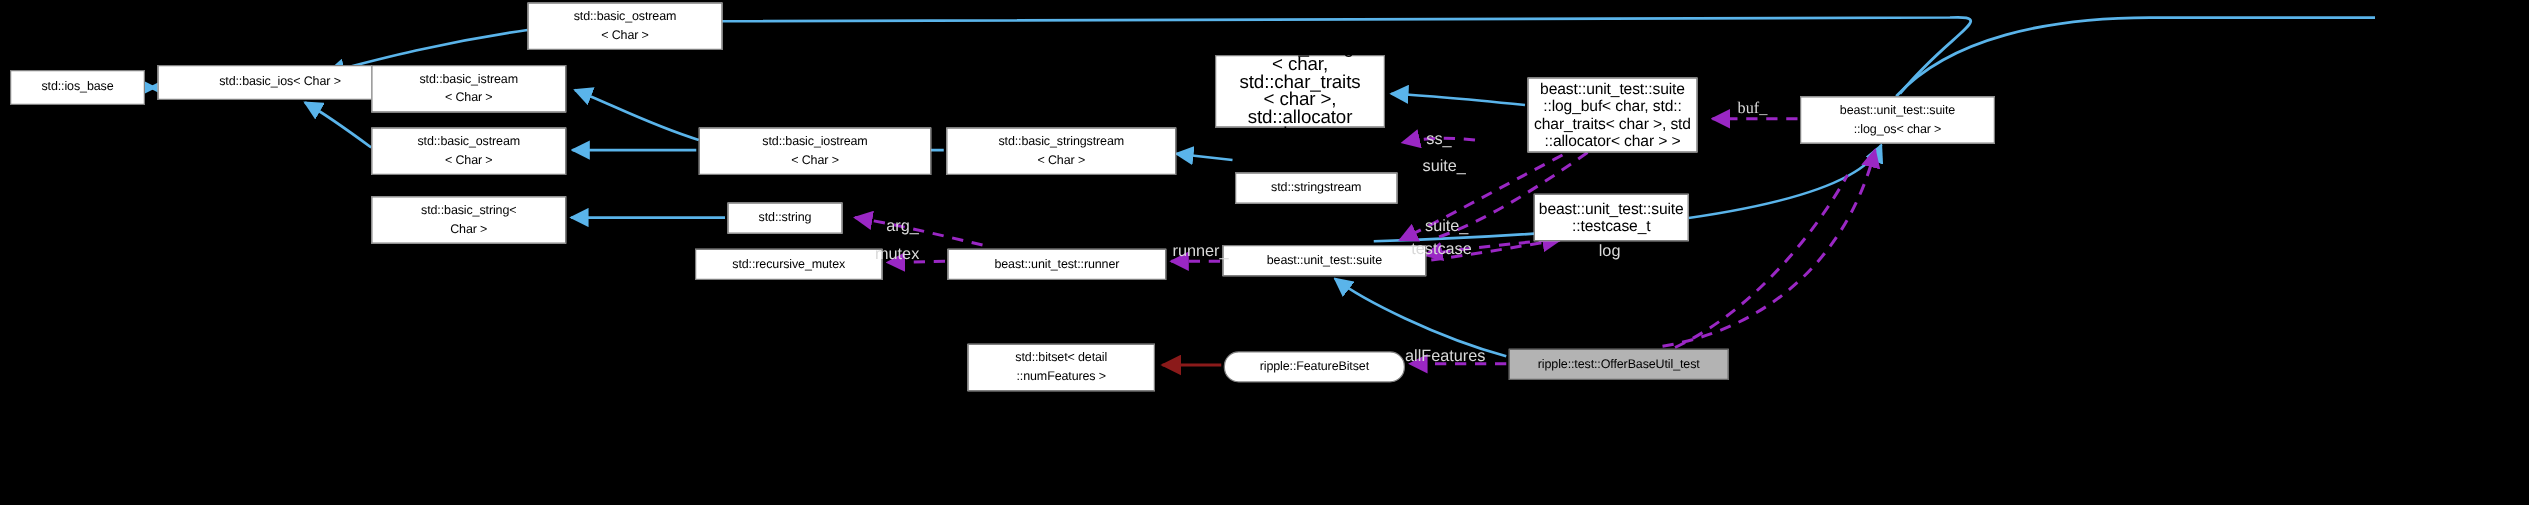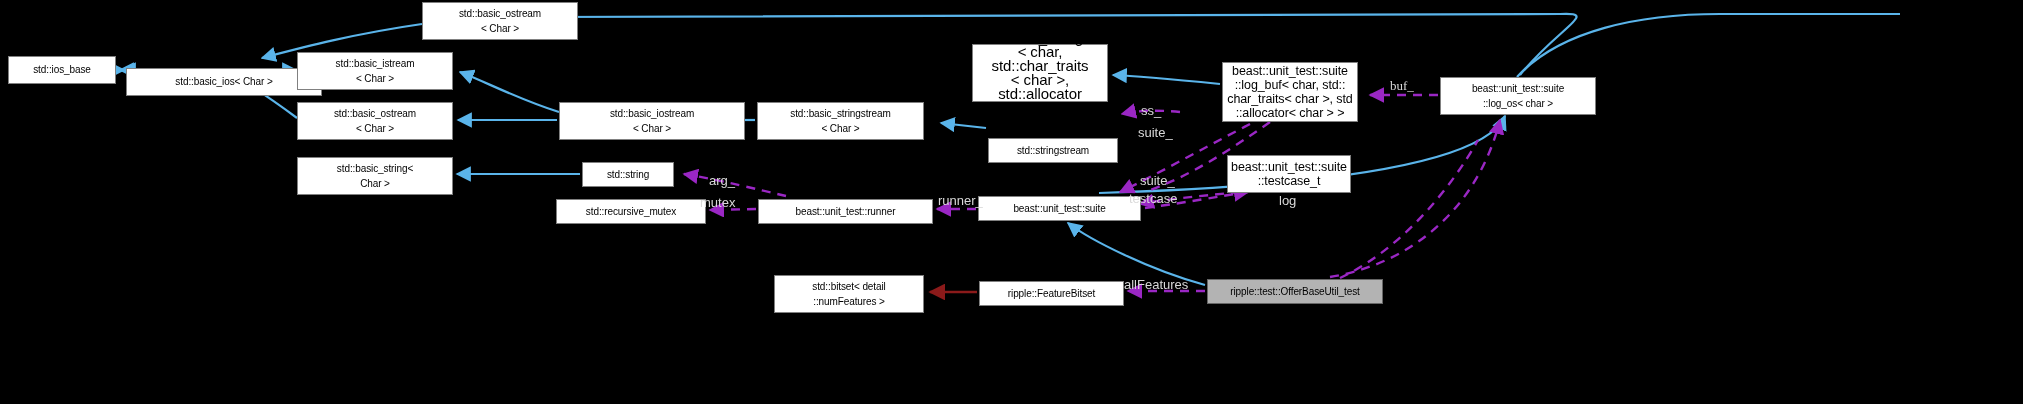--- a/index.html
+++ b/index.html
@@ -111,45 +111,45 @@
       <path d="M 1270 122 C 1230 150 1190 176 1150 190"></path>
       <path d="M 1340 278 C 1400 250 1450 190 1478 140"></path>
     </g>
 
     <g fill="none" stroke="#8b1a1a" stroke-width="2.4" marker-end="url(#ah-dark)">
       <path d="M 977 292 L 930 292"></path>
     </g>
   </svg>
 
   <div class="node" style="left:8px;   top:56px;  width:108px; height:28px;">std::ios_base</div>
-  <div class="node" style="left:126px; top:68px;  width:196px; height:28px;">std::basic_ios&lt; Char &gt;</div>
+  <div class="node" style="left:126px; top:52px;  width:196px; height:28px;">std::basic_ios&lt; Char &gt;</div>
   <div class="node" style="left:422px; top:2px;   width:156px; height:38px;">std::basic_ostream
 &lt; Char &gt;</div>
   <div class="node" style="left:297px; top:52px;  width:156px; height:38px;">std::basic_istream
 &lt; Char &gt;</div>
   <div class="node" style="left:297px; top:102px; width:156px; height:38px;">std::basic_ostream
 &lt; Char &gt;</div>
   <div class="node" style="left:297px; top:157px; width:156px; height:38px;">std::basic_string&lt;
 Char &gt;</div>
   <div class="node" style="left:559px; top:102px; width:186px; height:38px;">std::basic_iostream
 &lt; Char &gt;</div>
   <div class="node" style="left:582px; top:162px; width:92px;  height:25px;">std::string</div>
   <div class="node" style="left:556px; top:199px; width:150px; height:25px;">std::recursive_mutex</div>
-  <div class="node" style="left:757px; top:102px; width:167px; height:38px;">std::basic_stringstream
+  <div class="node" style="left:757px; top:102px; width:184px; height:38px;">std::basic_stringstream
 &lt; Char &gt;</div>
   <div class="node" style="left:758px; top:199px; width:175px; height:25px;">beast::unit_test::runner</div>
   <div class="node" style="left:774px; top:275px; width:150px; height:38px;">std::bitset&lt; detail
 ::numFeatures &gt;</div>
   <div class="node" style="left:972px; top:44px;  width:136px; height:58px; font-size:15px; line-height:14px;">std::basic_stringbuf
 &lt; char, std::char_traits
 &lt; char &gt;, std::allocator
 &lt; char &gt; &gt;</div>
   <div class="node" style="left:988px; top:118px; width:130px; height:25px;margin-top:20px;">std::stringstream</div>
   <div class="node" style="left:978px; top:196px; width:163px; height:25px;">beast::unit_test::suite</div>
-  <div class="node" style="left:979px; top:281px; width:145px; height:25px;">ripple::FeatureBitset</div>
+  <div class="node" style="left:979px; top:281px; width:145px; height:25px;border-radius:12px;">ripple::FeatureBitset</div>
   <div class="node" style="left:1222px; top:62px; width:136px; height:60px; font-size:12.5px; line-height:14px;">beast::unit_test::suite
 ::log_buf&lt; char, std::
 char_traits&lt; char &gt;, std
 ::allocator&lt; char &gt; &gt;</div>
   <div class="node" style="left:1227px; top:155px; width:124px; height:38px; font-size:12.5px; line-height:14px;">beast::unit_test::suite
 ::testcase_t</div>
   <div class="node" style="left:1440px; top:77px; width:156px; height:38px;">beast::unit_test::suite
 ::log_os&lt; char &gt;</div>
   <div class="node highlight" style="left:1207px; top:279px; width:176px; height:25px;">ripple::test::OfferBaseUtil_test</div>
 

